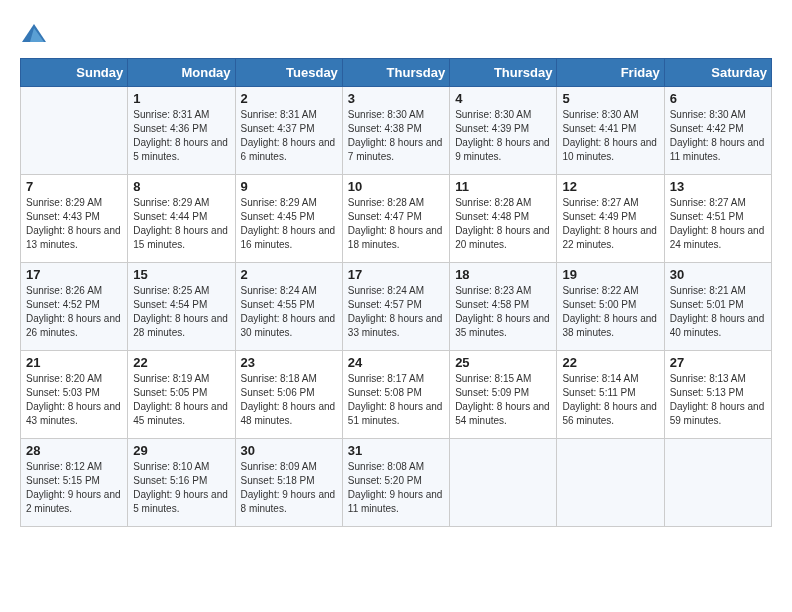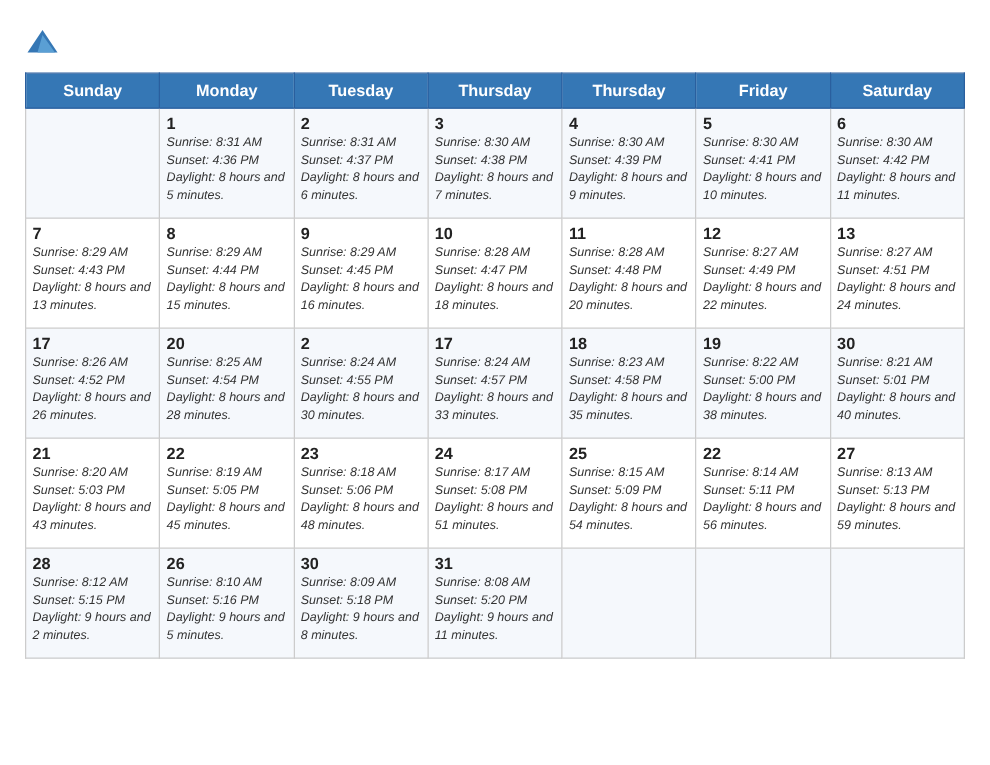--- a/index.html
+++ b/index.html
@@ -56,21 +56,21 @@
       width: 100%;
       border-collapse: collapse;
       table-layout: fixed;
     }
     thead tr th {
       background-color: #3577b5;
       color: #fff;
       font-size: 13px;
       font-weight: bold;
       padding: 6px 4px;
-      text-align: center;
+      text-align: right;
       border: 1px solid #2a5f9e;
     }
     tbody tr td {
       border: 1px solid #ccc;
       vertical-align: top;
       padding: 4px 5px;
       font-size: 10.5px;
       color: #333;
       min-height: 80px;
       height: 88px;
@@ -85,21 +85,20 @@
       font-size: 13px;
       font-weight: bold;
       color: #222;
       display: block;
       margin-bottom: 2px;
     }
     .cell-text {
       font-size: 10px;
       line-height: 1.4;
       color: #333;
-      font-style: italic;
     }
   </style>
 </head>
 <body>
 
 <div class="header">
   <div class="logo">
     <svg class="logo-icon" viewBox="0 0 28 28" xmlns="http://www.w3.org/2000/svg">
       <polygon points="14,4 26,22 2,22" fill="#3577b5"></polygon>
       <polygon points="14,8 24,22 10,22" fill="#5a9fd4"></polygon>
@@ -184,21 +183,21 @@
           <span class="day-number">13</span>
           <div class="cell-text">Sunrise: 8:27 AM<br>Sunset: 4:51 PM<br>Daylight: 8 hours and 24 minutes.</div>
         </td>
       </tr>
       <tr>
         <td>
           <span class="day-number">17</span>
           <div class="cell-text">Sunrise: 8:26 AM<br>Sunset: 4:52 PM<br>Daylight: 8 hours and 26 minutes.</div>
         </td>
         <td>
-          <span class="day-number">20</span>
+          <span class="day-number">15</span>
           <div class="cell-text">Sunrise: 8:25 AM<br>Sunset: 4:54 PM<br>Daylight: 8 hours and 28 minutes.</div>
         </td>
         <td>
           <span class="day-number">2</span>
           <div class="cell-text">Sunrise: 8:24 AM<br>Sunset: 4:55 PM<br>Daylight: 8 hours and 30 minutes.</div>
         </td>
         <td>
           <span class="day-number">17</span>
           <div class="cell-text">Sunrise: 8:24 AM<br>Sunset: 4:57 PM<br>Daylight: 8 hours and 33 minutes.</div>
         </td>
@@ -244,21 +243,21 @@
           <span class="day-number">27</span>
           <div class="cell-text">Sunrise: 8:13 AM<br>Sunset: 5:13 PM<br>Daylight: 8 hours and 59 minutes.</div>
         </td>
       </tr>
       <tr>
         <td>
           <span class="day-number">28</span>
           <div class="cell-text">Sunrise: 8:12 AM<br>Sunset: 5:15 PM<br>Daylight: 9 hours and 2 minutes.</div>
         </td>
         <td>
-          <span class="day-number">26</span>
+          <span class="day-number">29</span>
           <div class="cell-text">Sunrise: 8:10 AM<br>Sunset: 5:16 PM<br>Daylight: 9 hours and 5 minutes.</div>
         </td>
         <td>
           <span class="day-number">30</span>
           <div class="cell-text">Sunrise: 8:09 AM<br>Sunset: 5:18 PM<br>Daylight: 9 hours and 8 minutes.</div>
         </td>
         <td>
           <span class="day-number">31</span>
           <div class="cell-text">Sunrise: 8:08 AM<br>Sunset: 5:20 PM<br>Daylight: 9 hours and 11 minutes.</div>
         </td>

